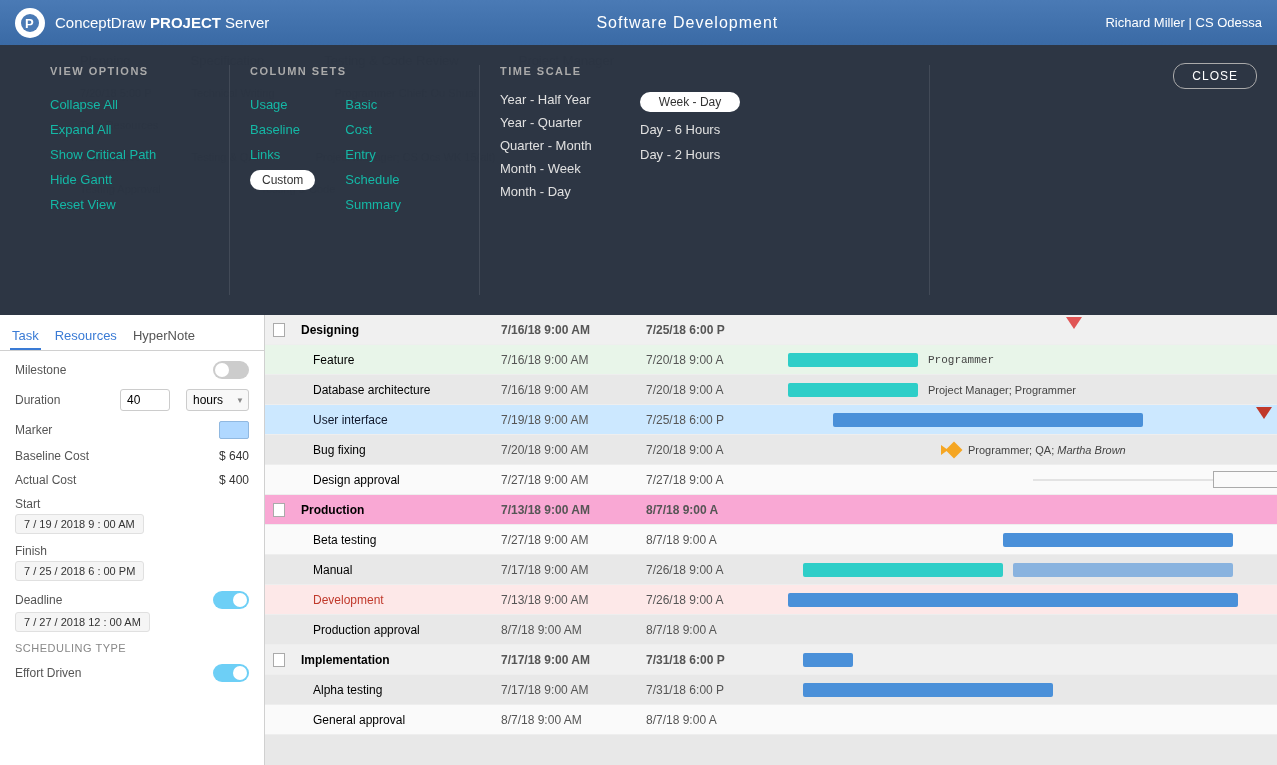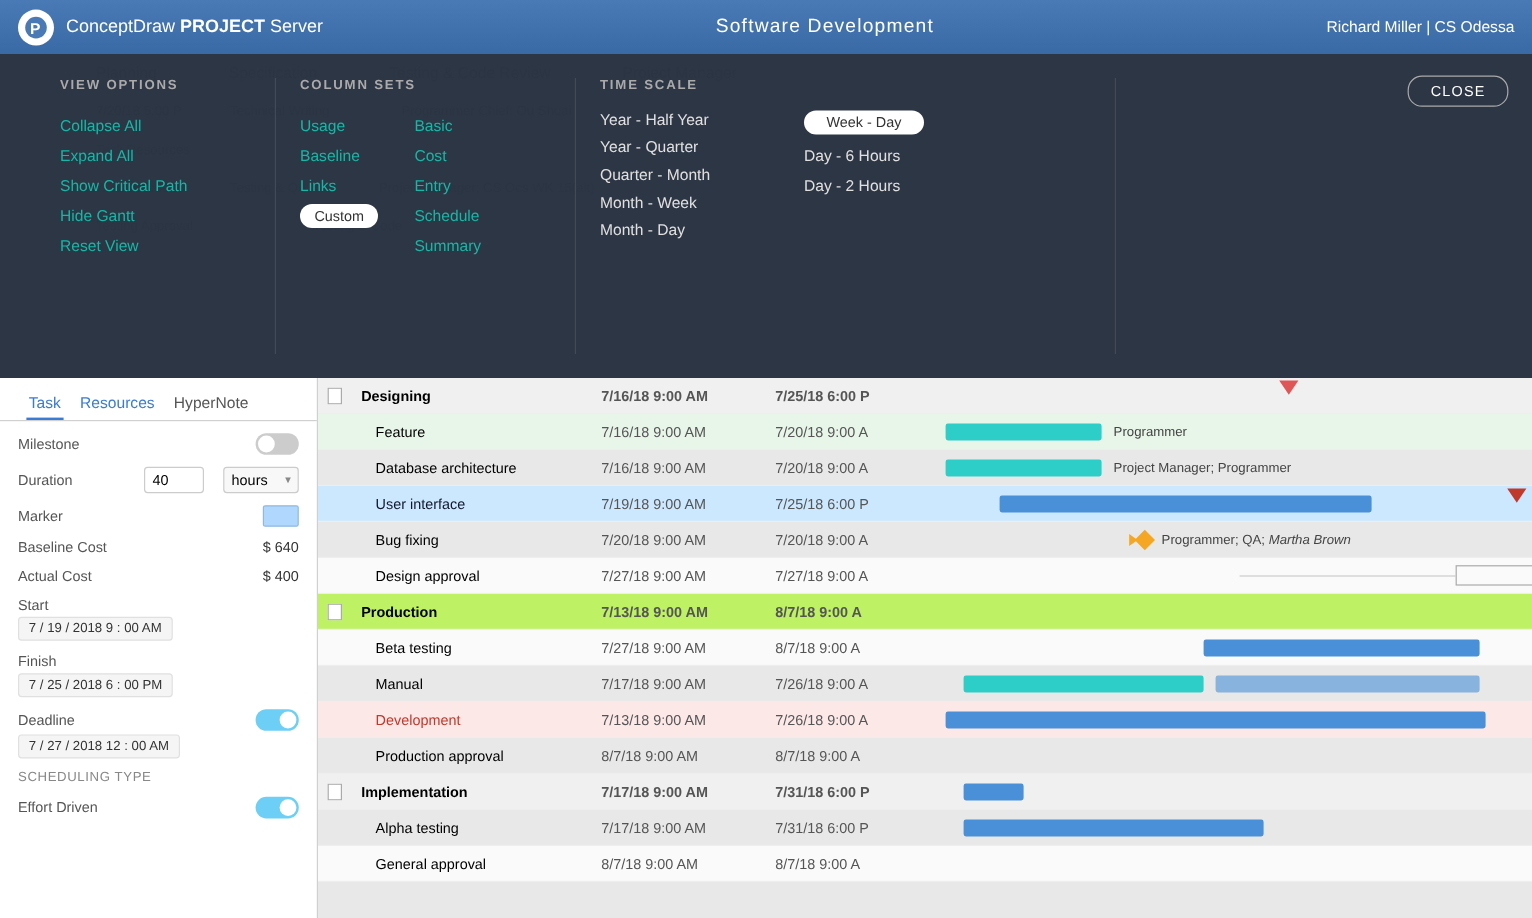--- a/index.html
+++ b/index.html
@@ -81,21 +81,21 @@
       padding: 8px 10px 0;
       gap: 12px;
     }
     .tab-item {
       font-size: 13px;
       padding: 5px 2px;
       cursor: pointer;
       color: #555;
       border-bottom: 2px solid transparent;
     }
-    .tab-item.active { color: #3a7bd5; border-bottom: 2px solid #3a7bd5; margin-left: 12px; }
+    .tab-item.active { color: #3a7bd5; border-bottom: 2px solid #3a7bd5; }
     .left-panel-body { padding: 10px 15px; flex: 1; overflow-y: auto; }
     .field-row { display: flex; align-items: center; margin-bottom: 10px; justify-content: space-between; }
     .field-label { color: #555; font-size: 12px; min-width: 80px; }
     .toggle-switch {
       width: 36px; height: 18px; background: #ccc; border-radius: 9px; position: relative; cursor: pointer;
     }
     .toggle-switch.on { background: #6dcff6; }
     .toggle-switch::after {
       content: ''; position: absolute; top: 2px; left: 2px; width: 14px; height: 14px; background: #fff; border-radius: 50%;
     }
@@ -280,21 +280,21 @@
         <div class="overlay-option">Cost</div>
         <div class="overlay-option">Entry</div>
         <div class="overlay-option">Schedule</div>
         <div class="overlay-option">Summary</div>
       </div>
     </div>
   </div>
 
   <div class="overlay-section" style="max-width:450px;">
     <div class="overlay-section-title">TIME SCALE</div>
-    <div style="display:flex; gap:30px;">
+    <div style="display:flex; ">
       <div>
         <div class="overlay-timescale-row">
           <span class="overlay-timescale-label">Year - Half Year</span>
         </div>
         <div class="overlay-timescale-row">
           <span class="overlay-timescale-label">Year - Quarter</span>
         </div>
         <div class="overlay-timescale-row">
           <span class="overlay-timescale-label">Quarter - Month</span>
         </div>
@@ -410,21 +410,21 @@
         </div>
       </div>
 
       <div class="gantt-row highlighted">
         <div class="gantt-cell gantt-cell-check"></div>
         <div class="gantt-cell gantt-cell-name" style="padding-left:20px;">Feature</div>
         <div class="gantt-cell gantt-cell-date">7/16/18 9:00 AM</div>
         <div class="gantt-cell gantt-cell-date">7/20/18 9:00 A</div>
         <div class="gantt-bar-area" style="position:relative;">
           <div class="gantt-bar bar-teal" style="left:5px; width:130px;"></div>
-          <span class="resource-label" style="left:145px;">Programmer</span>
+          <span class="resource-label" style="left:145px;font-family:Liberation Mono, monospace;">Programmer</span>
         </div>
       </div>
 
       <div class="gantt-row">
         <div class="gantt-cell gantt-cell-check"></div>
         <div class="gantt-cell gantt-cell-name" style="padding-left:20px;">Database architecture</div>
         <div class="gantt-cell gantt-cell-date">7/16/18 9:00 AM</div>
         <div class="gantt-cell gantt-cell-date">7/20/18 9:00 A</div>
         <div class="gantt-bar-area" style="position:relative;">
           <div class="gantt-bar bar-teal" style="left:5px; width:130px;"></div>
@@ -459,21 +459,21 @@
         <div class="gantt-cell gantt-cell-check"></div>
         <div class="gantt-cell gantt-cell-name" style="padding-left:20px;">Design approval</div>
         <div class="gantt-cell gantt-cell-date">7/27/18 9:00 AM</div>
         <div class="gantt-cell gantt-cell-date">7/27/18 9:00 A</div>
         <div class="gantt-bar-area" style="position:relative;">
           <div style="position:absolute; left:250px; top:50%; transform:translateY(-50%); width:180px; height:1px; background:#ccc;"></div>
           <div style="position:absolute; left:430px; top:20%; width:180px; height:60%; border:1px solid #aaa;"></div>
         </div>
       </div>
 
-      <div class="gantt-row group-header" style="background:#bef264;">
+      <div class="gantt-row group-header" style="background:#f9a8d4;">
         <div class="gantt-cell gantt-cell-check">
             <div class="checkbox-box"></div>
           </div>
         <div class="gantt-cell gantt-cell-name" style="font-weight:600;">Production</div>
         <div class="gantt-cell gantt-cell-date">7/13/18 9:00 AM</div>
         <div class="gantt-cell gantt-cell-date">8/7/18 9:00 A</div>
         <div class="gantt-bar-area"></div>
       </div>
 
       <div class="gantt-row">

